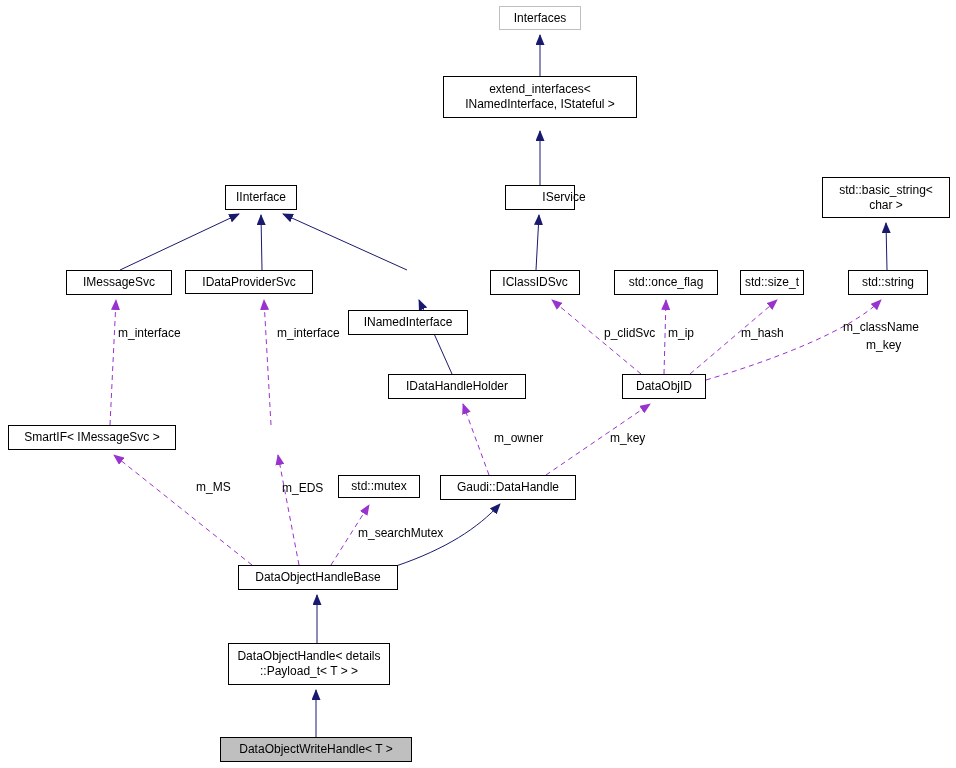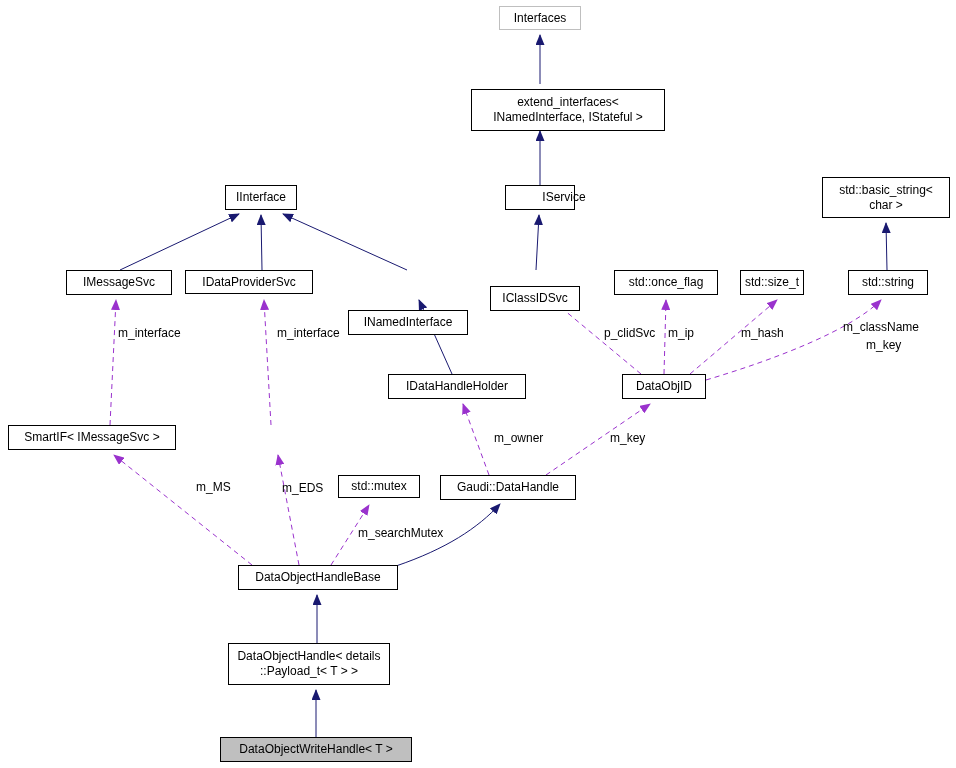--- a/index.html
+++ b/index.html
@@ -80,21 +80,21 @@
       <path d="M252,565 L114,455" fill="none" stroke-width="1" stroke="#9a32cd" stroke-dasharray="5,4" marker-end="url(#arrow-usage)"></path>
       <text x="196" y="491" fill="#000000">m_MS</text>
       <path d="M299,565 L278,455" fill="none" stroke-width="1" stroke="#9a32cd" stroke-dasharray="5,4" marker-end="url(#arrow-usage)"></path>
       <text x="282" y="492" fill="#000000">m_EDS</text>
       <path d="M331,565 L369,505" fill="none" stroke-width="1" stroke="#9a32cd" stroke-dasharray="5,4" marker-end="url(#arrow-usage)"></path>
       <text x="358" y="537" fill="#000000">m_searchMutex</text>
     </svg>
 <div class="node truncated" style="left: 499px; top: 6px; width: 82px; height: 24px;">
       <span>Interfaces</span>
     </div>
-    <div class="node" style="left: 443px; top: 89px; width: 194px; height: 42px; margin-left: 28px;">
+    <div class="node" style="left: 443px; top: 76px; width: 194px; height: 42px;">
       <span>extend_interfaces&lt;</span>
       <span>INamedInterface, IStateful &gt;</span>
     </div>
     <div class="node" style="left: 505px; top: 185px; width: 70px; height: 25px; padding-left: 48px;">
       <span>IService</span>
     </div>
     <div class="node" style="left: 225px; top: 185px; width: 72px; height: 25px;">
       <span>IInterface</span>
     </div>
     <div class="node" style="left: 822px; top: 177px; width: 128px; height: 41px;">
@@ -103,21 +103,21 @@
     </div>
     <div class="node" style="left: 66px; top: 270px; width: 106px; height: 25px;">
       <span>IMessageSvc</span>
     </div>
     <div class="node" style="left: 185px; top: 270px; width: 128px; height: 24px;">
       <span>IDataProviderSvc</span>
     </div>
     <div class="node" style="left: 348px; top: 270px; width: 120px; height: 25px; margin-top: 40px;">
       <span>INamedInterface</span>
     </div>
-    <div class="node" style="left: 490px; top: 286px; width: 90px; height: 25px;">
+    <div class="node" style="left: 490px; top: 270px; width: 90px; height: 25px;">
       <span>IClassIDSvc</span>
     </div>
     <div class="node" style="left: 614px; top: 270px; width: 104px; height: 25px;">
       <span>std::once_flag</span>
     </div>
     <div class="node" style="left: 740px; top: 270px; width: 64px; height: 25px;">
       <span>std::size_t</span>
     </div>
     <div class="node" style="left: 848px; top: 270px; width: 80px; height: 25px;">
       <span>std::string</span>

